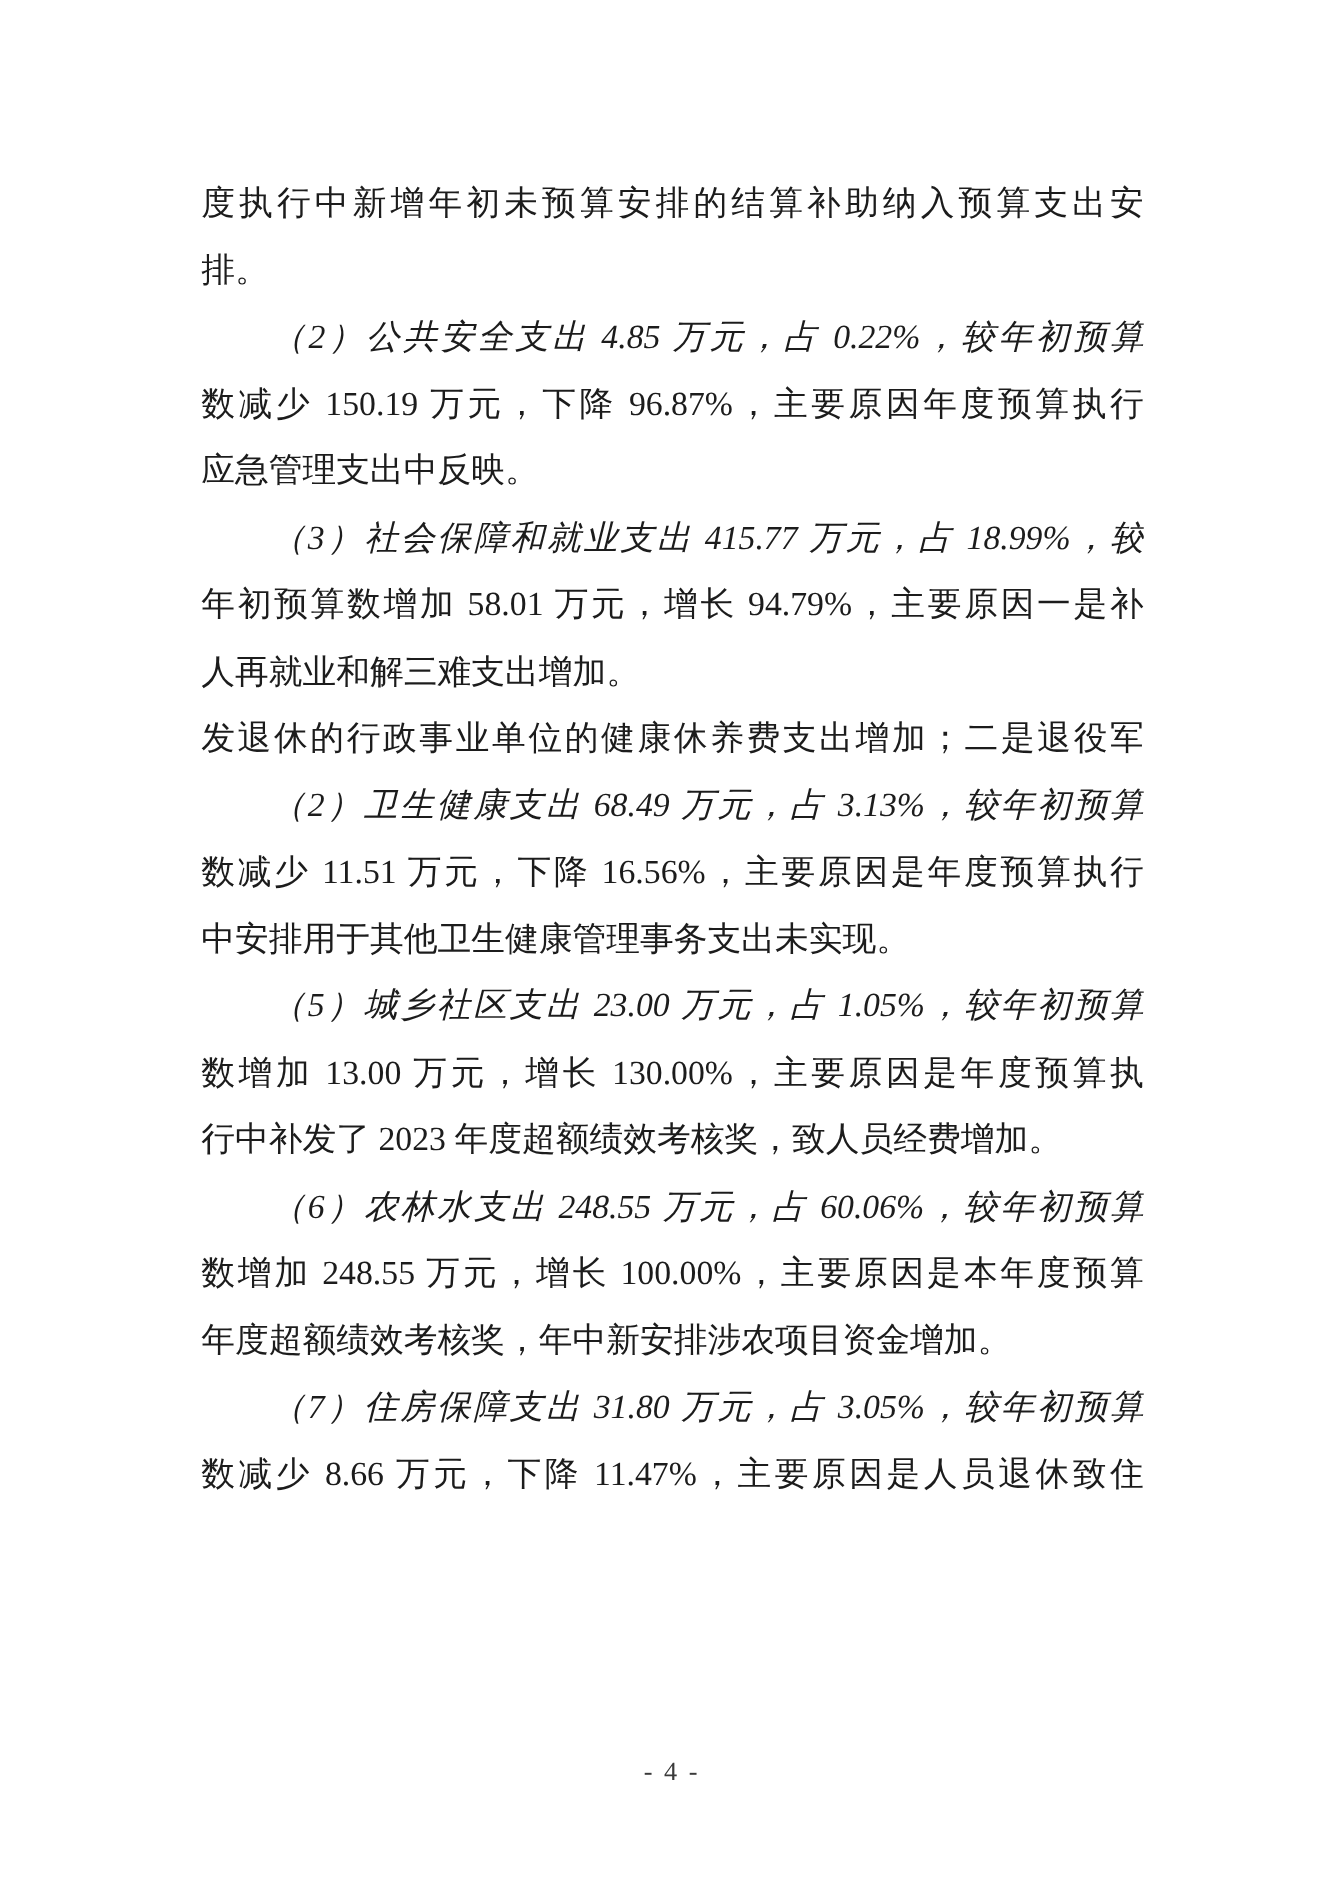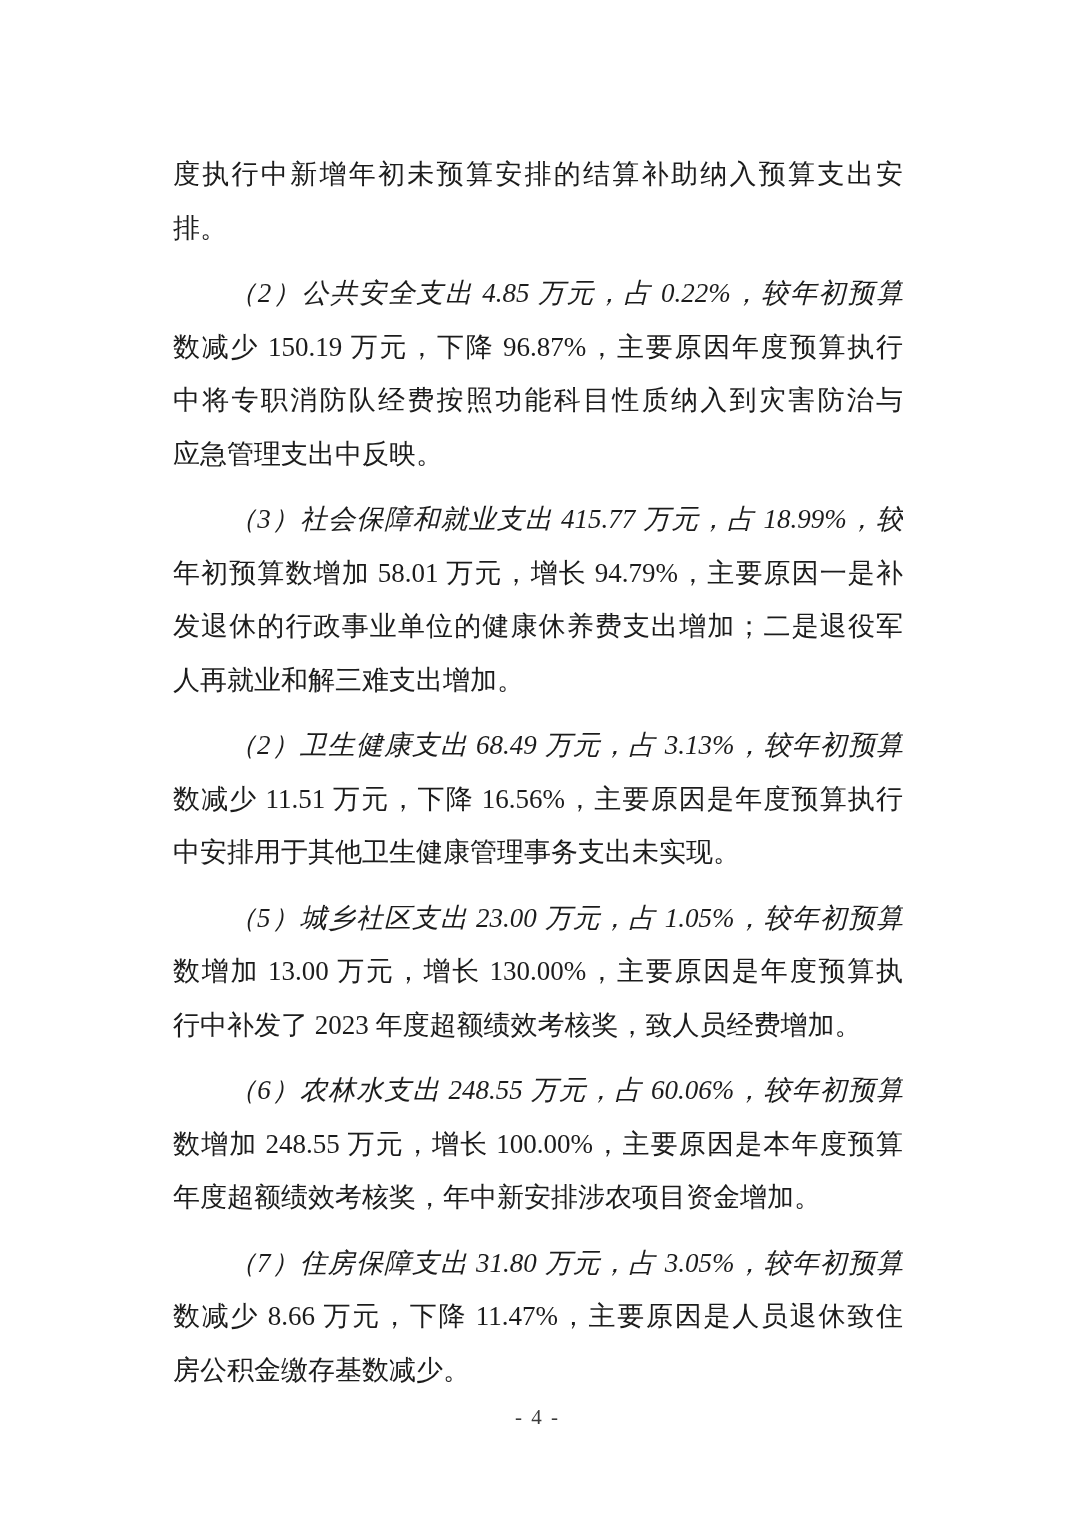--- a/index.html
+++ b/index.html
@@ -17,21 +17,21 @@
     font-family: "Liberation Serif", "DejaVu Serif", serif;
     color: #1c1c1c;
   }
   .doc-body {
     position: absolute;
     top: 136px;
     left: 161px;
     width: 754px;
   }
   .para {
-    margin: 12px;
+    margin: 0;
     padding: 0;
   }
   .line {
     height: 53.5px;
     line-height: 53.5px;
     font-size: 27px;
     overflow: hidden;
     text-align: justify;
     text-align-last: justify;
     text-justify: inter-character;
@@ -65,46 +65,44 @@
 
 <div class="page">
   <div class="doc-body">
       <div class="para">
         <div class="line">度执行中新增年初未预算安排的结算补助纳入预算支出安</div>
         <div class="line last">排。</div>
       </div>
       <div class="para">
         <div class="line indent">（2）公共安全支出 4.85 万元，占 0.22%，较年初预算</div>
         <div class="line">数减少 150.19 万元，下降 96.87%，主要原因年度预算执行</div>
-        <div class="line">中将专职消防队经费按照功能科目性质纳入到灾害防治与</div>
         <div class="line last">应急管理支出中反映。</div>
       </div>
       <div class="para">
         <div class="line indent">（3）社会保障和就业支出 415.77 万元，占 18.99%，较</div>
         <div class="line">年初预算数增加 58.01 万元，增长 94.79%，主要原因一是补</div>
+        <div class="line last">人再就业和解三难支出增加。</div>
         <div class="line">发退休的行政事业单位的健康休养费支出增加；二是退役军</div>
-        <div class="line last">人再就业和解三难支出增加。</div>
       </div>
       <div class="para">
         <div class="line indent">（2）卫生健康支出 68.49 万元，占 3.13%，较年初预算</div>
         <div class="line">数减少 11.51 万元，下降 16.56%，主要原因是年度预算执行</div>
         <div class="line last">中安排用于其他卫生健康管理事务支出未实现。</div>
       </div>
       <div class="para">
         <div class="line indent">（5）城乡社区支出 23.00 万元，占 1.05%，较年初预算</div>
         <div class="line">数增加 13.00 万元，增长 130.00%，主要原因是年度预算执</div>
         <div class="line last">行中补发了 2023 年度超额绩效考核奖，致人员经费增加。</div>
       </div>
       <div class="para">
         <div class="line indent">（6）农林水支出 248.55 万元，占 60.06%，较年初预算</div>
         <div class="line">数增加 248.55 万元，增长 100.00%，主要原因是本年度预算</div>
         <div class="line last">年度超额绩效考核奖，年中新安排涉农项目资金增加。</div>
       </div>
       <div class="para">
         <div class="line indent">（7）住房保障支出 31.80 万元，占 3.05%，较年初预算</div>
         <div class="line">数减少 8.66 万元，下降 11.47%，主要原因是人员退休致住</div>
-        <div class="line last">房公积金缴存基数减少。</div>
       </div>
     </div>
   <div class="footer">
     <span class="page-number">- 4 -</span>
   </div>
 </div>
 
 </body></html>

